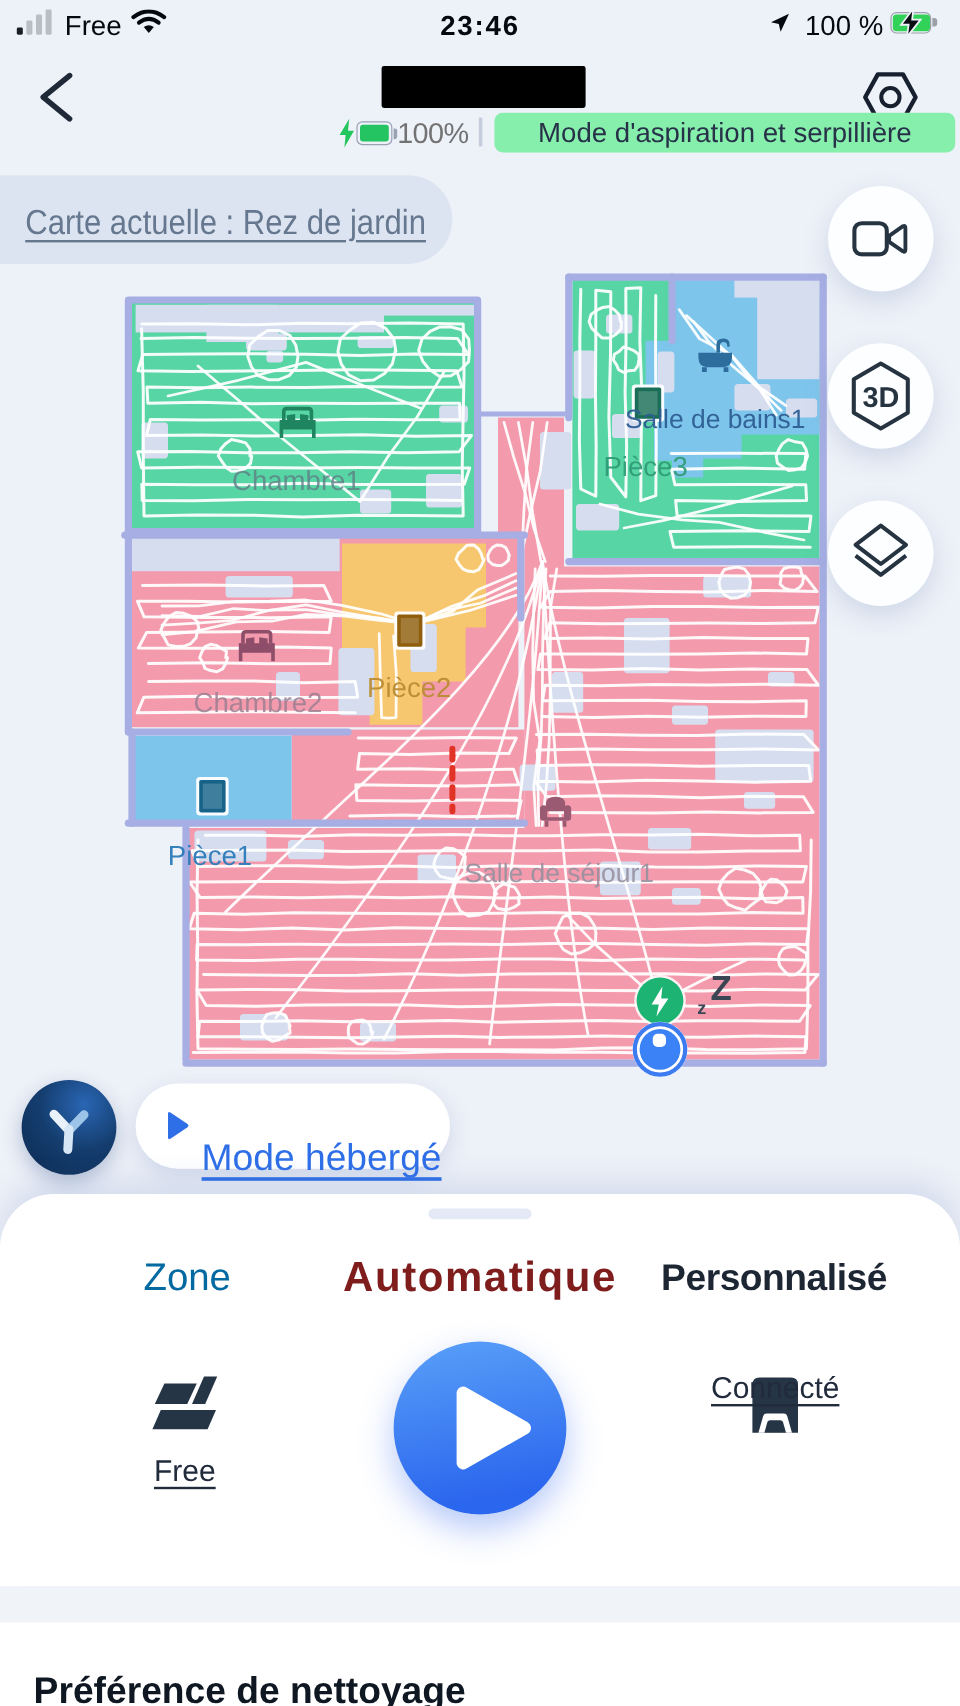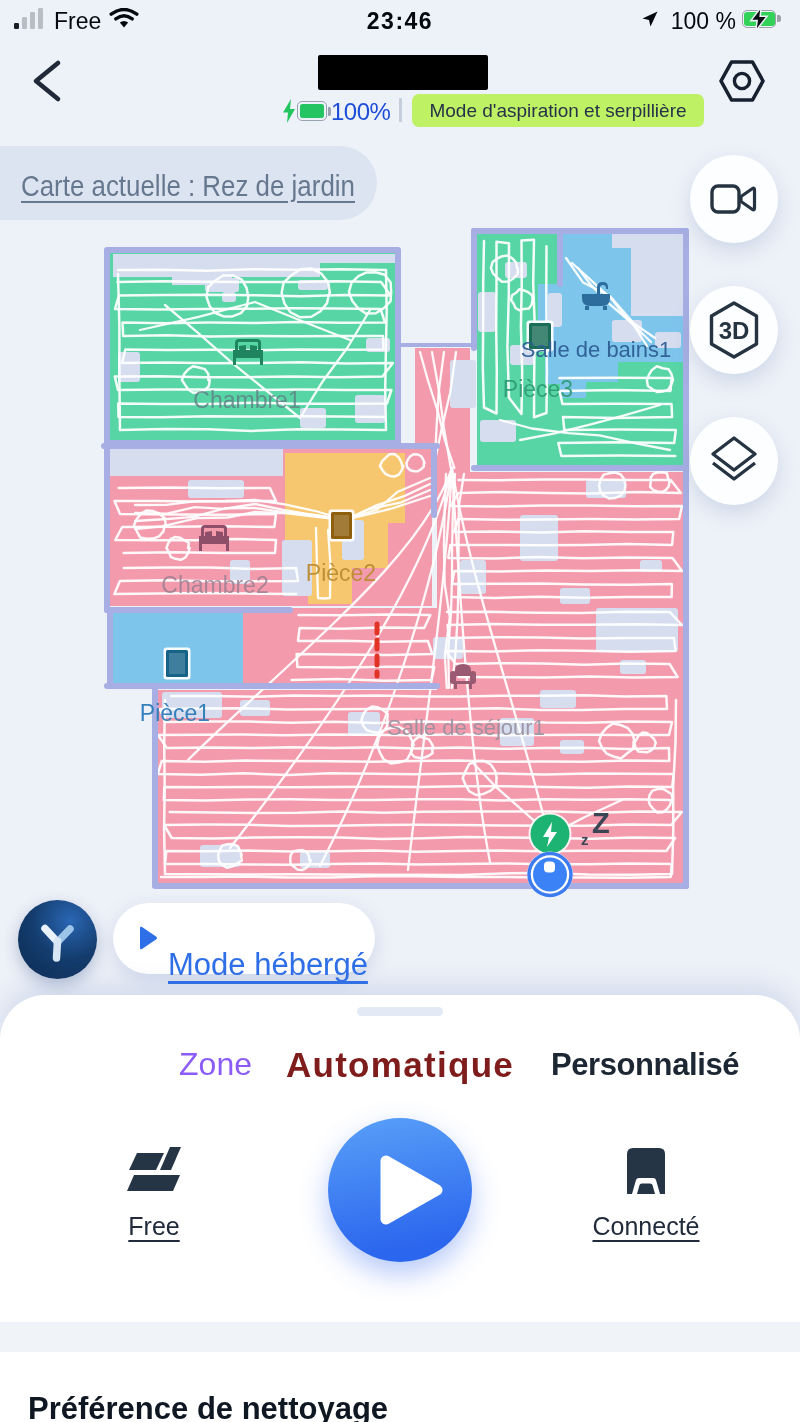--- a/index.html
+++ b/index.html
@@ -40,23 +40,23 @@
   <path d="M15.5 5 L36.5 5 L47 24 L36.5 43 L15.5 43 L5 24 Z" fill="none" stroke="#16202e" stroke-width="3.6" stroke-linejoin="round"></path>
   <circle cx="26" cy="24" r="7.6" fill="none" stroke="#16202e" stroke-width="3.4"></circle>
 </svg>
 
 <svg class="abs" style="left:281px;top:98px" width="16" height="26" viewBox="0 0 16 26">
   <path d="M10 1 L2 14.5 L7 14.5 L6 25 L14 11 L9 11 Z" fill="#22c55e"></path>
 </svg>
 <div class="abs" style="left:297px;top:101px;width:30px;height:20px;border:1.8px solid #98a2b3;border-radius:5px"></div>
 <div class="abs" style="left:300px;top:104px;width:24px;height:14px;background:#25c463;border-radius:2.5px"></div>
 <div class="abs" style="left:327.5px;top:106.5px;width:3px;height:9px;background:#98a2b3;border-radius:0 2px 2px 0"></div>
-<div class="abs" style="left:331px;top:98px;font-size:24px;color:#1d4ed8;font-weight:500;letter-spacing:-0.5px;">100%</div>
+<div class="abs" style="left:331px;top:98px;font-size:24px;color:#737373;font-weight:500;letter-spacing:-0.5px;">100%</div>
 <div class="abs" style="left:399px;top:98px;width:2.5px;height:24px;background:#c6cedd"></div>
-<div class="abs" style="left:412px;top:94px;width:292px;height:33px;background:#bef264;border-radius:7px;display:flex;align-items:center;justify-content:center;font-size:19px;color:#273249;">Mode d'aspiration et serpillière</div>
+<div class="abs" style="left:412px;top:94px;width:384px;height:33px;background:#86efac;border-radius:7px;display:flex;align-items:center;justify-content:center;font-size:23px;color:#273249;">Mode d'aspiration et serpillière</div>
 
 <div class="abs" style="left:0;top:146px;width:377px;height:74px;background:#dde4f1;border-radius:0 38px 38px 0;"></div>
 <div class="abs" style="left:21px;top:170px;font-size:29px;color:#66788f;text-decoration:underline;text-underline-offset:5px;transform:scaleX(0.893);transform-origin:left top;">Carte actuelle : Rez de jardin</div>
 
 <svg width="605" height="690" viewBox="95 215 605 690" style="position:absolute;left:95px;top:215px">
 <rect x="110" y="252" width="286" height="189" fill="#57d5a5"></rect>
 <rect x="113" y="254" width="207" height="23" fill="#d6ddef"></rect>
 <rect x="320" y="254" width="76" height="9" fill="#d6ddef"></rect>
 <rect x="172" y="254" width="60" height="31" fill="#d6ddef"></rect>
 <rect x="477" y="233" width="206" height="233" fill="#57d5a5"></rect>
@@ -267,37 +267,37 @@
   </g>
 </svg>
 <div class="abs" style="left:113px;top:903px;width:262px;height:71px;background:#fff;border-radius:36px;box-shadow:0 6px 18px rgba(120,140,190,.25)"></div>
 <svg class="abs" style="left:138px;top:926px" width="20" height="24" viewBox="0 0 20 24">
   <path d="M2 2 Q2 0 4 1 L18 10.5 Q20 12 18 13.5 L4 23 Q2 24 2 22 Z" fill="#2e6fe8"></path>
 </svg>
 <div class="abs" style="left:168px;top:921px;font-size:31px;color:#2e6fe8;font-weight:500;text-decoration:underline;text-underline-offset:6px;margin-top:26px;">Mode hébergé</div>
 
 <div class="abs" style="left:0;top:995px;width:800px;height:327px;background:#fff;border-radius:45px 45px 0 0;box-shadow:0 -10px 24px rgba(100,130,190,.18)"></div>
 <div class="abs" style="left:357px;top:1007px;width:86px;height:9px;background:#e3eaf6;border-radius:4.5px"></div>
-<div class="abs" style="left:60px;top:1046px;width:192px;text-align:right;font-size:32px;font-weight:500;color:#8b5cf6;">Zone</div>
+<div class="abs" style="left:60px;top:1046px;width:192px;text-align:center;font-size:32px;font-weight:500;color:#0369a1;">Zone</div>
 <div class="abs" style="left:260px;top:1045px;width:280px;text-align:center;font-size:35px;font-weight:bold;color:#7f1d1d;letter-spacing:1.3px;">Automatique</div>
 <div class="abs" style="left:549px;top:1047px;width:192px;text-align:center;font-size:31px;font-weight:bold;color:#1d2734;letter-spacing:-0.4px;">Personnalisé</div>
 <div class="abs" style="left:328px;top:1118px;width:144px;height:144px;border-radius:50%;background:linear-gradient(170deg,#59a0f8 0%,#2b66ee 85%);box-shadow:0 12px 28px rgba(60,110,240,.38)"></div>
 <svg class="abs" style="left:328px;top:1118px" width="144" height="144" viewBox="0 0 144 144">
   <path d="M58 43 L109 72 L58 101 Z" fill="#fff" stroke="#fff" stroke-width="11" stroke-linejoin="round"></path>
 </svg>
 <svg class="abs" style="left:122px;top:1144px" width="62" height="50" viewBox="0 0 62 50">
   <g fill="#263545">
     <polygon points="7,26 15,9 42,9 34,26"></polygon>
     <polygon points="38,26 48,3 59,3 49,26"></polygon>
     <polygon points="5,47 12,31 58,31 51,47"></polygon>
   </g>
 </svg>
 <div class="abs" style="left:94px;top:1212px;width:120px;text-align:center;font-size:25px;color:#212b3c;text-decoration:underline;text-underline-offset:5px;">Free</div>
 <svg class="abs" style="left:624px;top:1146px" width="44" height="50" viewBox="0 0 44 50">
   <path d="M3 8 Q3 2 9 2 L35 2 Q41 2 41 8 L41 48 L3 48 Z" fill="#263545"></path>
   <path d="M8 48 L12 34 Q12.5 32 15 32 L29 32 Q31.5 32 32 34 L36 48 Z" fill="#fff"></path>
   <path d="M13 48 L15.5 39 Q16 37.5 17.8 37.5 L26.2 37.5 Q28 37.5 28.5 39 L31 48 Z" fill="#263545"></path>
 </svg>
-<div class="abs" style="left:586px;top:1212px;width:120px;text-align:center;font-size:25px;color:#212b3c;text-decoration:underline;text-underline-offset:5px;">Connecté</div>
+<div class="abs" style="left:586px;top:1143px;width:120px;text-align:center;font-size:25px;color:#212b3c;text-decoration:underline;text-underline-offset:5px;">Connecté</div>
 
 <div class="abs" style="left:0;top:1322px;width:800px;height:30px;background:#f0f3f8"></div>
 <div class="abs" style="left:0;top:1352px;width:800px;height:70px;background:#fff"></div>
 <div class="abs" style="left:28px;top:1391px;font-size:31px;font-weight:bold;color:#0f1722;">Préférence de nettoyage</div>
 
 </body></html>

